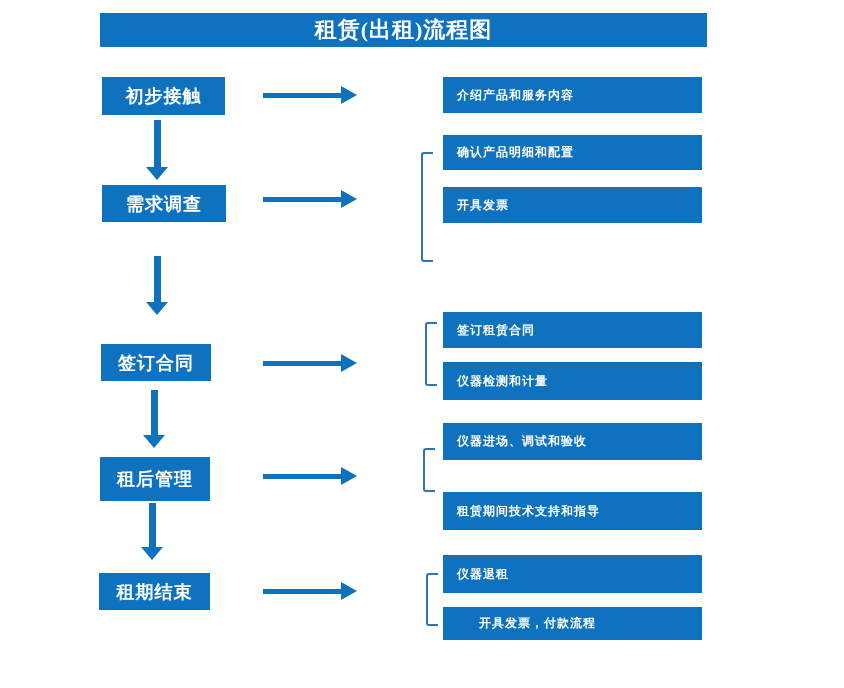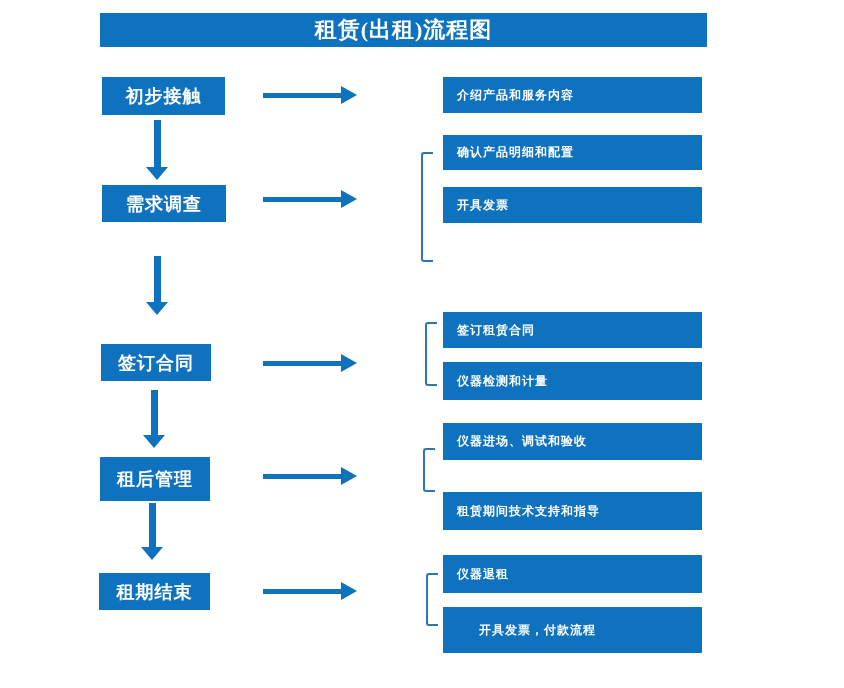--- a/index.html
+++ b/index.html
@@ -141,15 +141,15 @@
   <div class="box detail" style="top:135px; height:35px;">确认产品明细和配置</div>
   <div class="box detail" style="top:187px; height:36px;">开具发票</div>
 
   <div class="box detail" style="top:312px; height:36px;">签订租赁合同</div>
   <div class="box detail" style="top:362px; height:38px;">仪器检测和计量</div>
 
   <div class="box detail" style="top:423px; height:37px;">仪器进场、调试和验收</div>
   <div class="box detail" style="top:555px; height:38px;">仪器退租</div>
 
   <div class="box detail" style="top:492px; height:38px;">租赁期间技术支持和指导</div>
-  <div class="box detail" style="top:607px; height:46px;padding-left:36px;">开具发票，付款流程</div>
+  <div class="box detail" style="top:607px; height:33px;padding-left:36px;">开具发票，付款流程</div>
 
 </div>
 
 </body></html>

